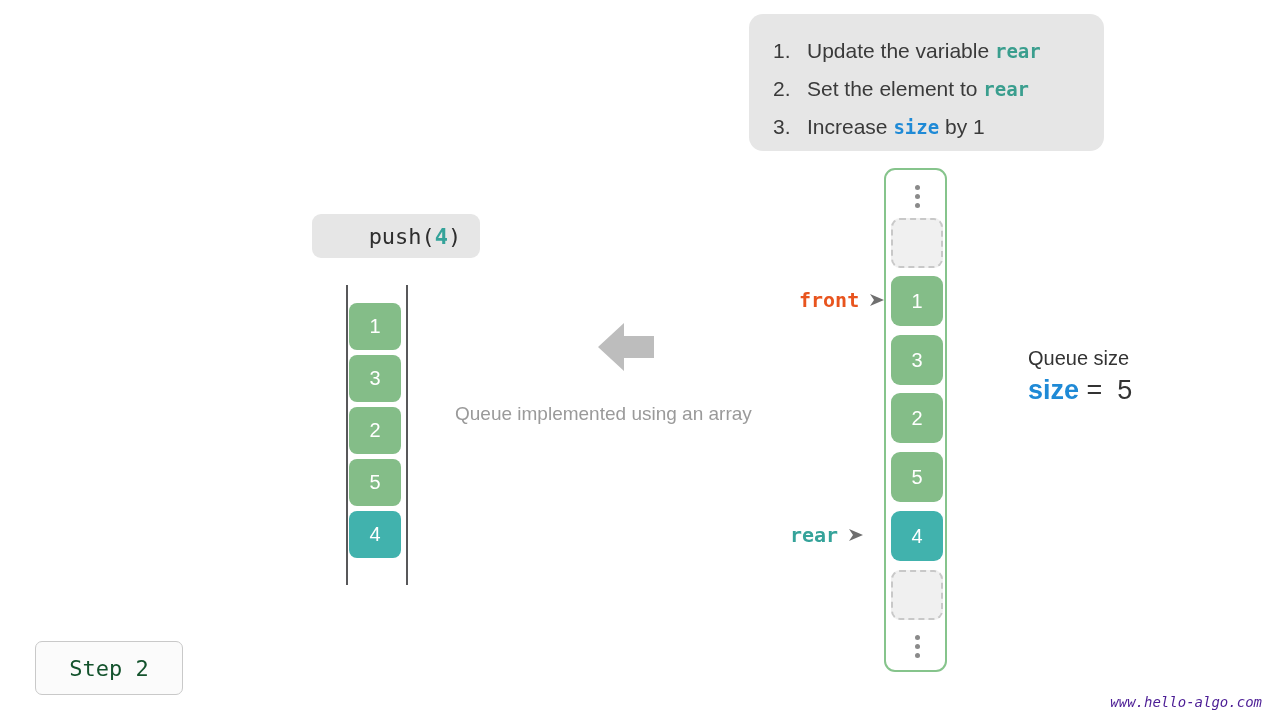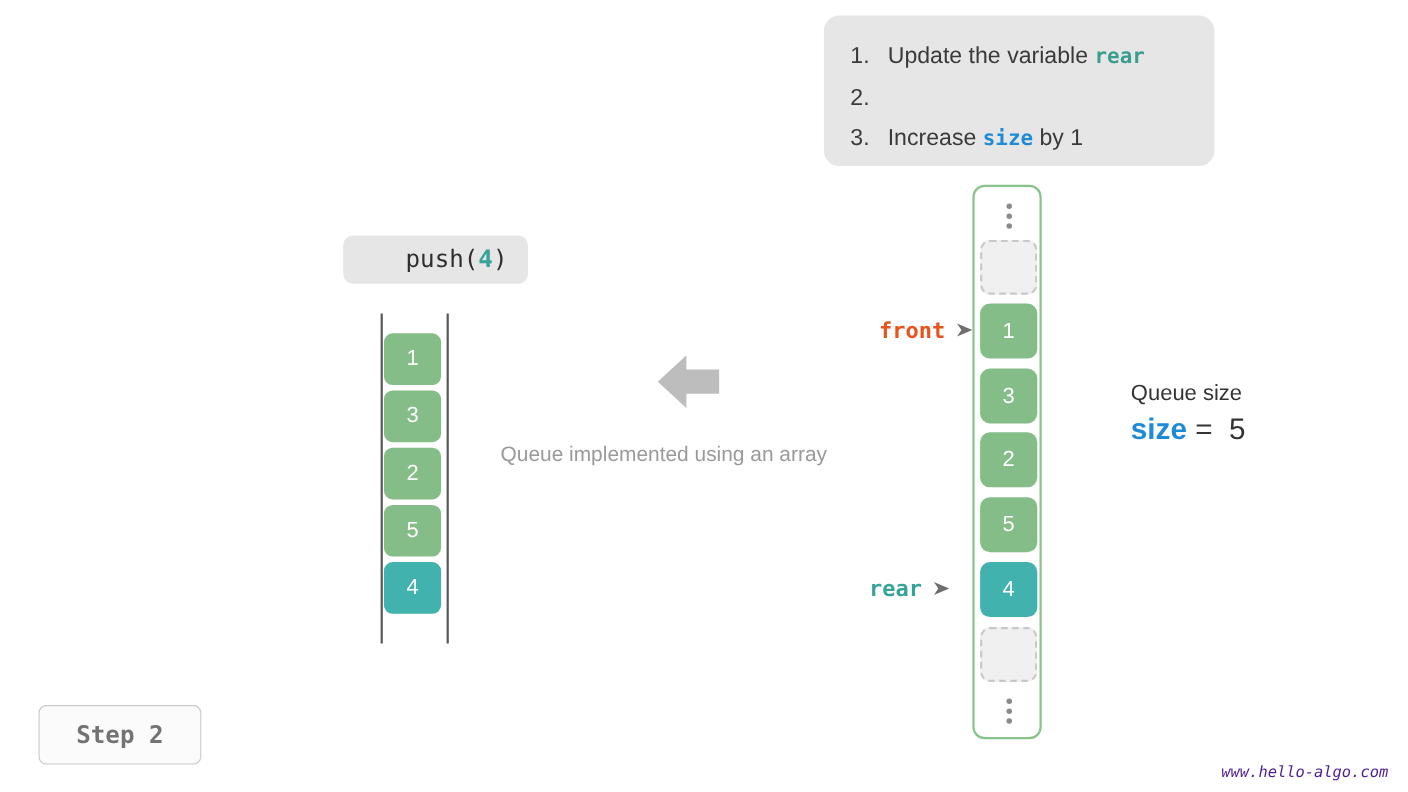--- a/index.html
+++ b/index.html
@@ -223,22 +223,22 @@
     width: 146px;
     height: 52px;
     background: #fbfbfb;
     border: 1px solid #c9c9c9;
     border-radius: 7px;
     display: flex;
     align-items: center;
     justify-content: center;
     font-family: "DejaVu Sans Mono", monospace;
     font-size: 22px;
-    font-weight: bold;
-    color: #737373;
+    font-weight: normal;
+    color: #14532d;
   }
 
   
   #watermark {
     position: absolute;
     right: 18px;
     bottom: 10px;
     font-family: "DejaVu Sans Mono", monospace;
     font-size: 14px;
     color: #4c1d95;
@@ -248,20 +248,21 @@
 </head>
 <body>
 
 <div id="instruction-box">
   <div class="instr-row">
     <span class="instr-num">1.</span>
     <span class="instr-text"><span>Update the variable </span><span class="kw-teal">rear</span><span></span></span>
   </div>
   <div class="instr-row">
     <span class="instr-num">2.</span>
+    <span class="instr-text"><span>Set the element to </span><span class="kw-teal">rear</span><span></span></span>
   </div>
   <div class="instr-row">
     <span class="instr-num">3.</span>
     <span class="instr-text"><span>Increase </span><span class="kw-blue">size</span><span> by 1</span></span>
   </div>
 </div>
 
 <div id="push-chip">
     <span>push(</span>
     <span class="arg">4</span>

